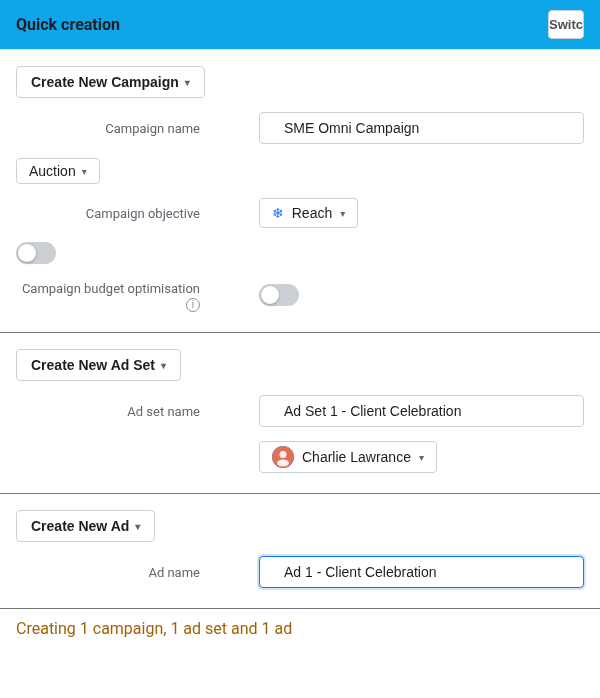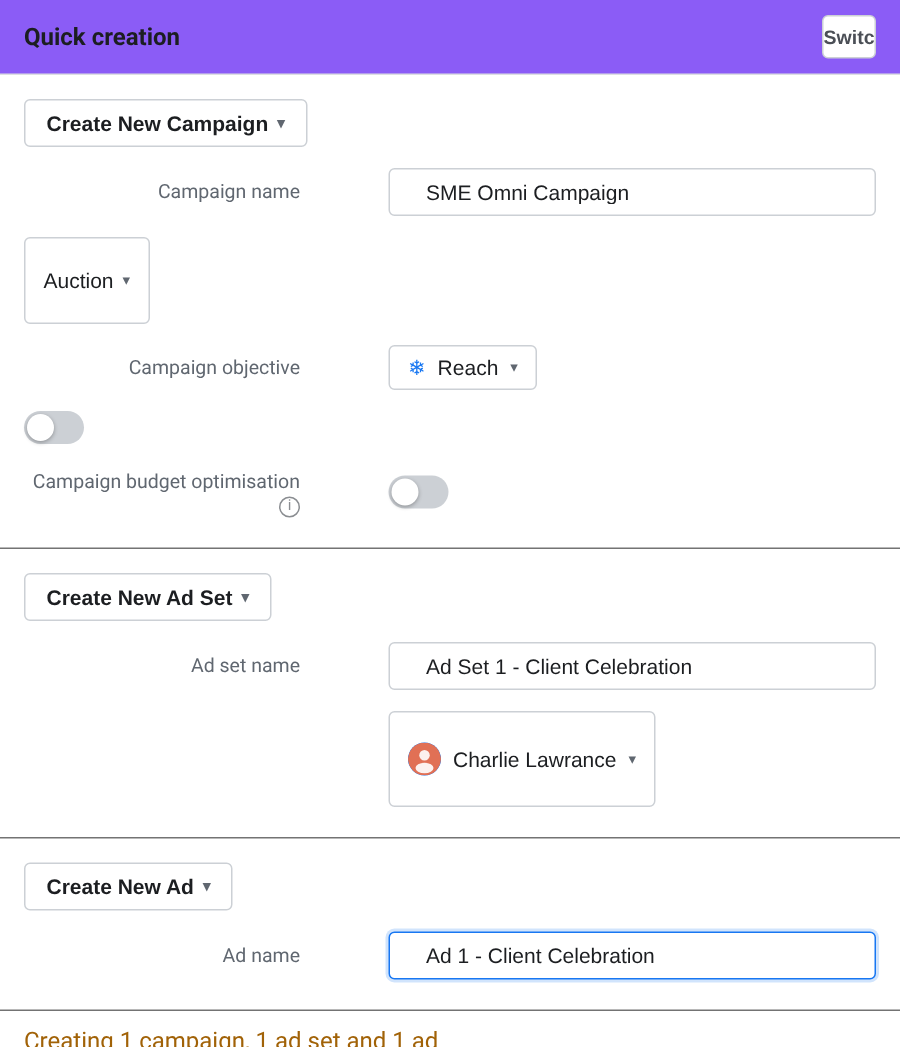--- a/index.html
+++ b/index.html
@@ -12,21 +12,21 @@
       min-height: 698px;
     }
 
     
     .header {
       display: flex;
       align-items: center;
       justify-content: space-between;
       padding: 10px 16px 10px 16px;
       border-bottom: 1px solid #dddfe2;
-      background: #8b5cf6;
+      background: #0ea5e9;
     }
     .header-title {
       font-size: 16px;
       font-weight: 700;
       color: #1c1e21;
     }
     .switch-btn {
       padding: 6px 0;
       border: 1px solid #ccd0d5;
       border-radius: 4px;
@@ -98,21 +98,21 @@
     .text-input.active {
       border-color: #1877f2;
       box-shadow: 0 0 0 2px rgba(24,119,242,0.2);
     }
 
     
     .dropdown-btn {
       display: inline-flex;
       align-items: center;
       gap: 6px;
-      padding: 20px 12px;
+      padding: 4px 12px;
       border: 1px solid #ccd0d5;
       border-radius: 4px;
       background: #fff;
       font-size: 14px;
       color: #1c1e21;
       cursor: pointer;
     }
     .dropdown-btn .arrow {
       font-size: 10px;
       color: #606770;

